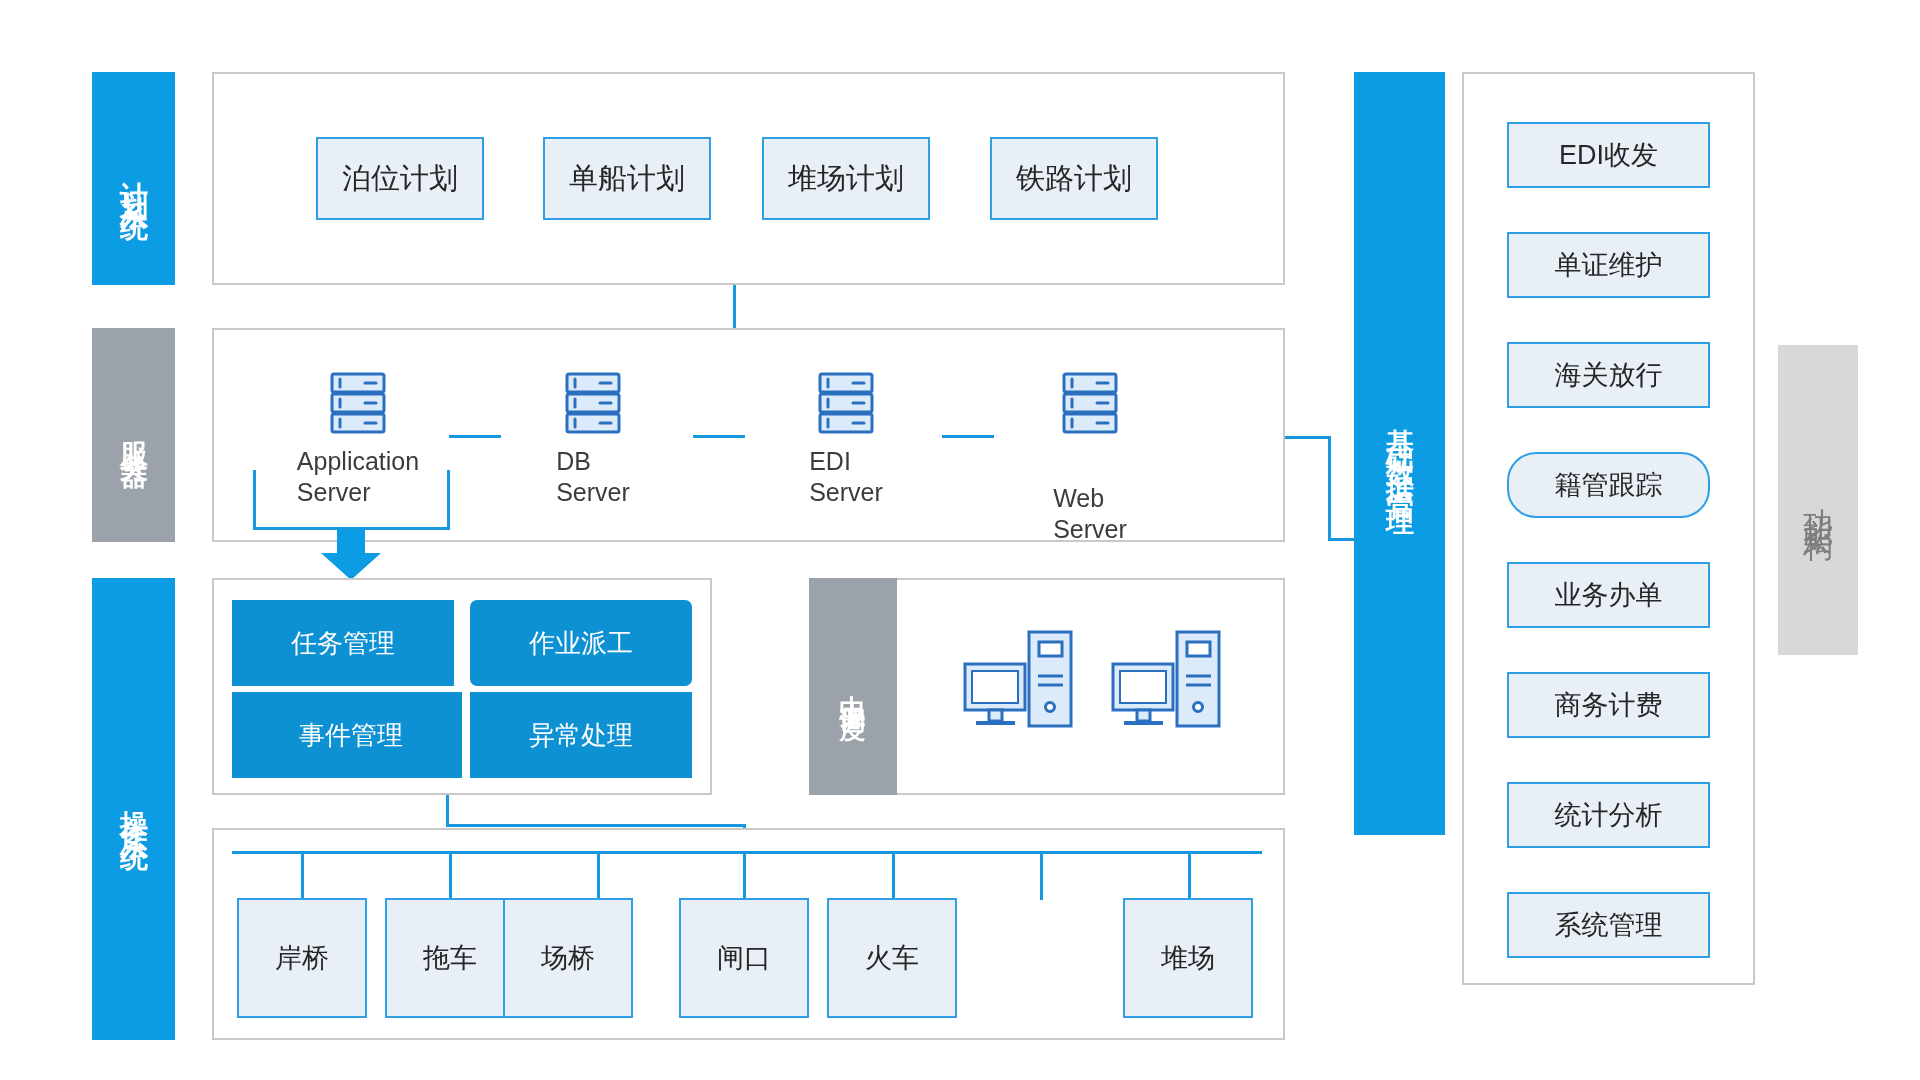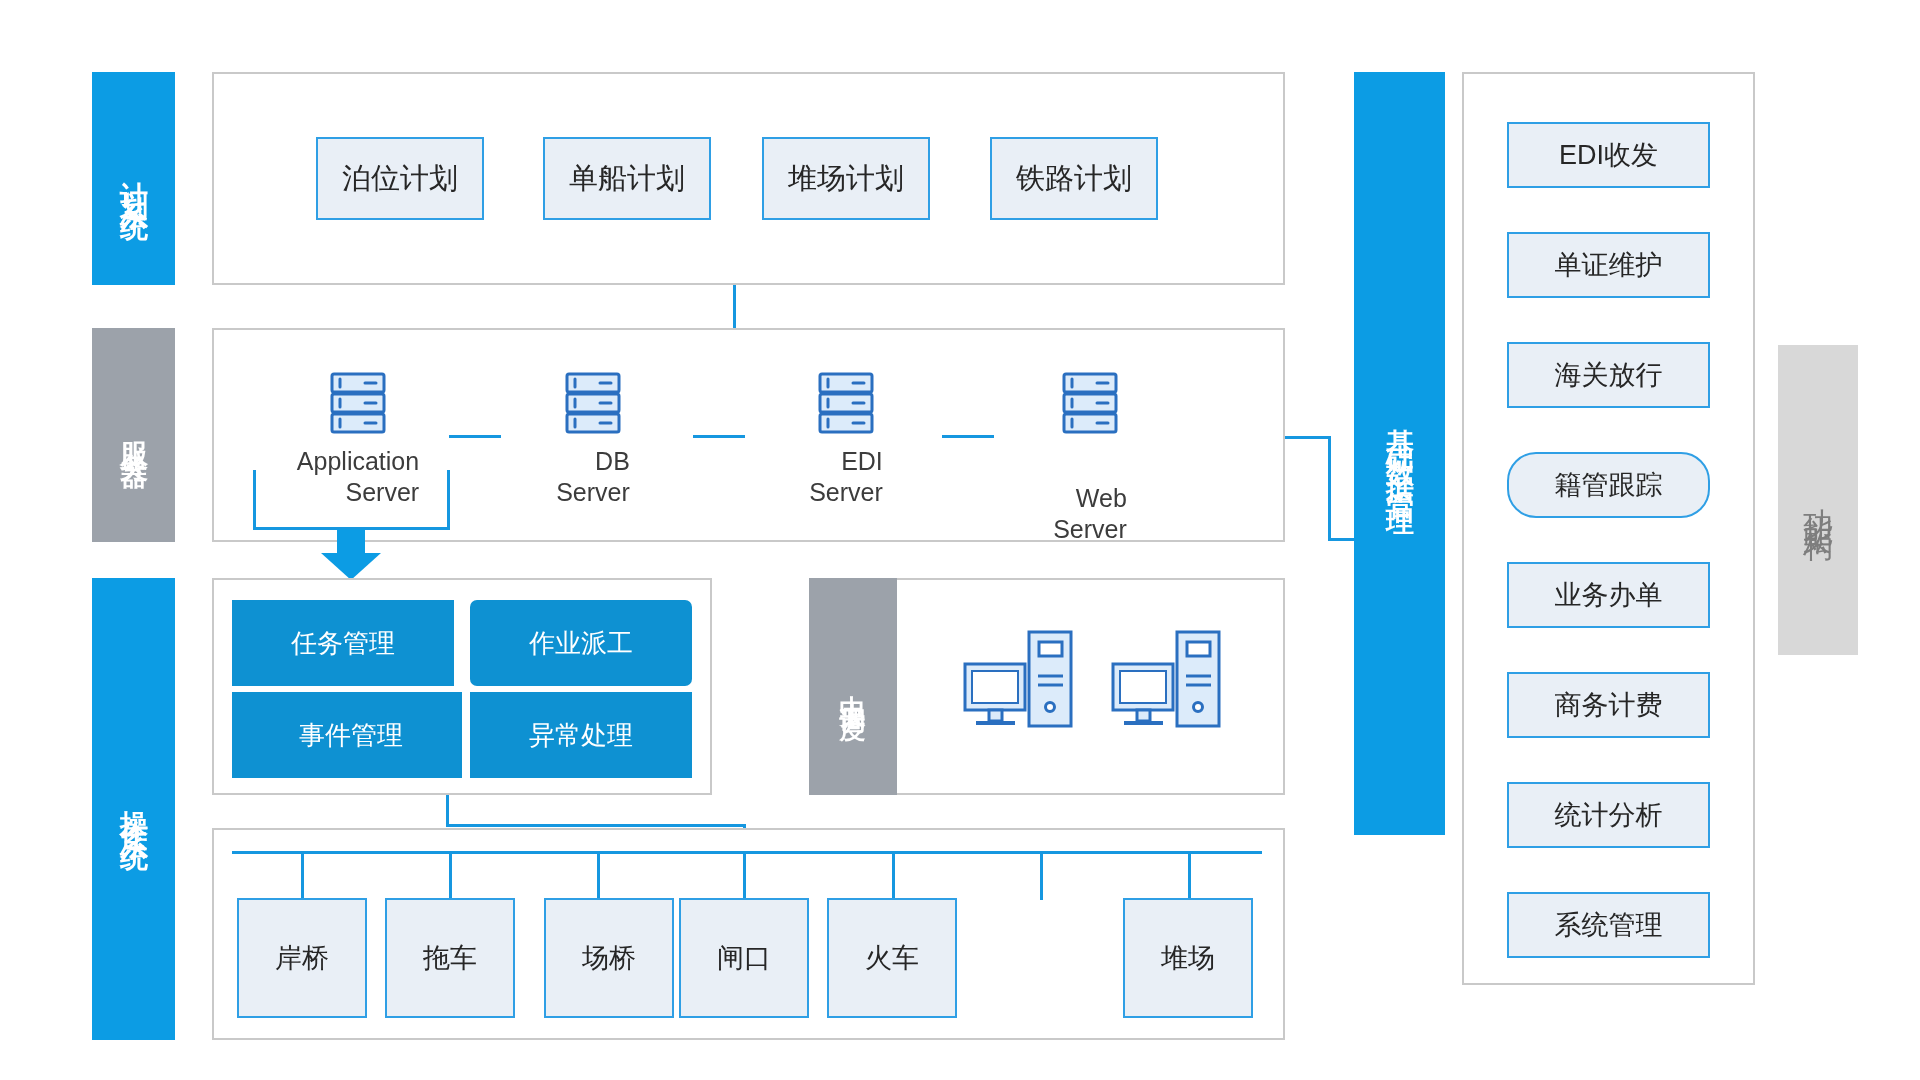--- a/index.html
+++ b/index.html
@@ -22,21 +22,21 @@
   .lbox{position:absolute;background:#E9EFF6;border:2px solid #2F9FE5;box-sizing:border-box;
         display:flex;align-items:center;justify-content:center;
         font-size:29px;color:#262626;}
 
   
   .bluebox{position:absolute;background:#0E91D2;display:flex;align-items:center;justify-content:center;
            font-size:26px;color:#ffffff;}
 
   
   .server-group{position:absolute;width:170px;display:flex;flex-direction:column;align-items:center;}
-  .server-label{margin-top:10px;font-size:25px;color:#3C3C3C;text-align:right;line-height:1.25;}
+  .server-label{margin-top:10px;font-size:25px;color:#3C3C3C;text-align:left;line-height:1.25;}
 
   
   .hline,.vline{position:absolute;background:#1697E0;}
   .hline{height:3px;}
   .vline{width:3px;}
 
   
   .bracket{position:absolute;border-left:3px solid #1697E0;border-right:3px solid #1697E0;
            border-bottom:3px solid #1697E0;box-sizing:border-box;}
   .arrow-shaft{position:absolute;background:#0C9CE4;}
@@ -231,21 +231,21 @@
   <div class="vline" style="left:892px;top:851px;height:49px;"></div>
   <div class="vline" style="left:1040px;top:851px;height:49px;"></div>
   <div class="vline" style="left:1188px;top:851px;height:49px;"></div>
 
   <div class="lbox" style="left:237px;top:898px;width:130px;height:120px;font-size:27px;">
     <span>岸桥</span>
   </div>
   <div class="lbox" style="left:385px;top:898px;width:130px;height:120px;font-size:27px;">
     <span>拖车</span>
   </div>
-  <div class="lbox" style="left:544px;top:898px;width:130px;height:120px;font-size:27px;">
+  <div class="lbox" style="left:503px;top:898px;width:130px;height:120px;font-size:27px;">
     <span>场桥</span>
   </div>
   <div class="lbox" style="left:679px;top:898px;width:130px;height:120px;font-size:27px;">
     <span>闸口</span>
   </div>
   <div class="lbox" style="left:827px;top:898px;width:130px;height:120px;font-size:27px;">
     <span>火车</span>
   </div>
   <div class="lbox" style="left:1123px;top:898px;width:130px;height:120px;font-size:27px;">
     <span>堆场</span>

